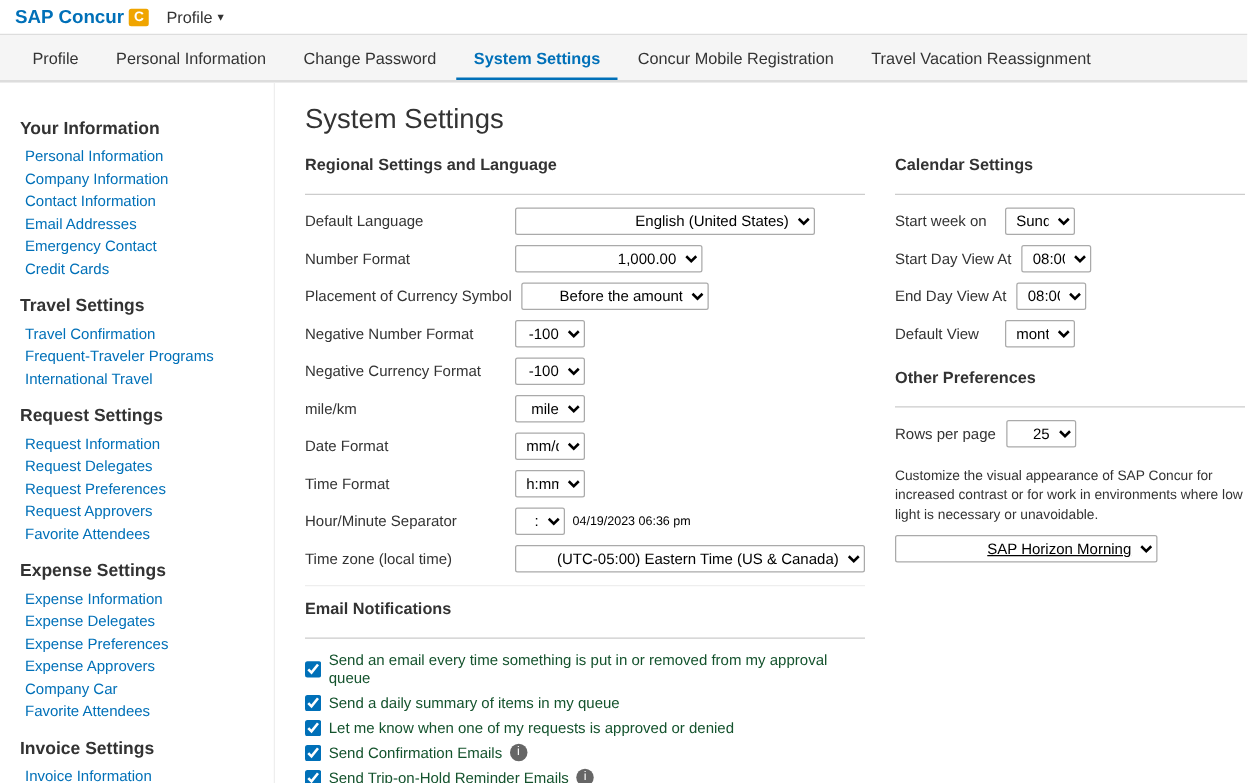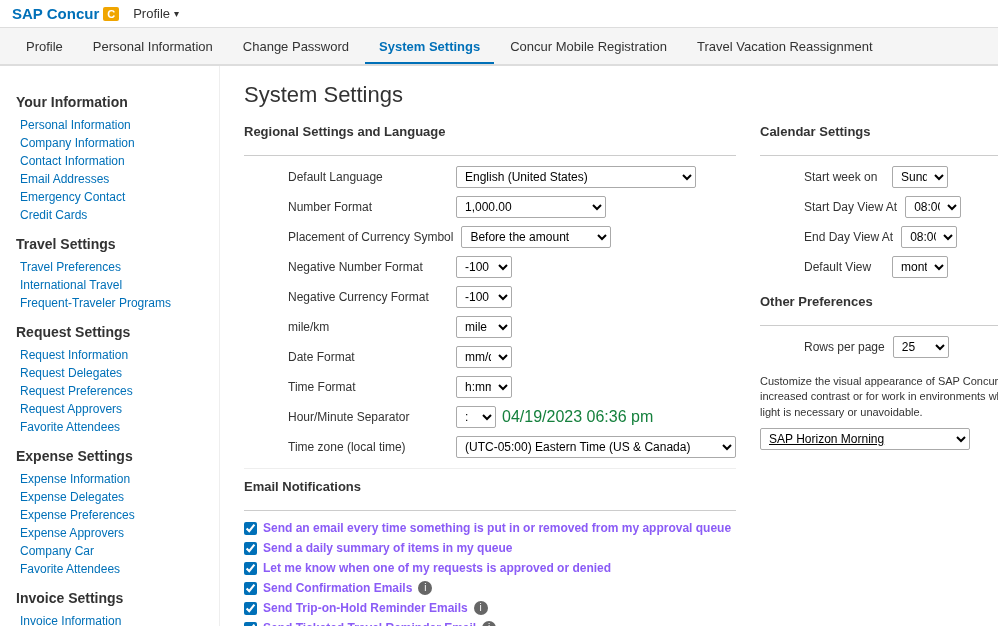--- a/index.html
+++ b/index.html
@@ -119,63 +119,62 @@
       margin-bottom: 10px;
       border-bottom: 1px solid #ccc;
       padding-bottom: 16px;
     }
 
     .form-row {
       display: flex;
       align-items: center;
       margin-bottom: 8px;
       gap: 8px;
-      margin-left: 44px;
     }
     .form-label {
       font-size: 12px;
       color: #333;
       min-width: 160px;
       flex-shrink: 0;
     }
     .form-label-sm {
       font-size: 12px;
       color: #333;
       min-width: 80px;
       flex-shrink: 0;
     }
     select {
       font-size: 12px;
       padding: 2px 4px;
       border: 1px solid #aaa;
       border-radius: 2px;
       background: #fff;
       height: 22px;
+      text-align: right;
     }
     select.sm { width: 56px; }
     select.md { width: 150px; }
     select.lg { width: 240px; }
 
     
     .checkbox-row {
       display: flex;
       align-items: center;
       margin-bottom: 6px;
       gap: 6px;
     }
     .checkbox-row input[type=checkbox] {
       width: 13px;
       height: 13px;
       accent-color: #0070b8;
       flex-shrink: 0;
     }
     .checkbox-label {
       font-size: 12px;
-      color: #8b5cf6;
-      font-weight: bold;
+      color: #14532d;
     }
     .info-icon {
       display: inline-block;
       width: 14px;
       height: 14px;
       background: #666;
       color: #fff;
       border-radius: 50%;
       font-size: 10px;
       text-align: center;
@@ -246,23 +245,23 @@
   <div class="sidebar">
     <div class="sidebar-section-title">Your Information</div>
     <a class="sidebar-link">Personal Information</a>
     <a class="sidebar-link">Company Information</a>
     <a class="sidebar-link">Contact Information</a>
     <a class="sidebar-link">Email Addresses</a>
     <a class="sidebar-link">Emergency Contact</a>
     <a class="sidebar-link">Credit Cards</a>
 
     <div class="sidebar-section-title">Travel Settings</div>
-    <a class="sidebar-link">Travel Preferences</a>
+    <a class="sidebar-link">Travel Confirmation</a>
+    <a class="sidebar-link">Frequent-Traveler Programs</a>
     <a class="sidebar-link">International Travel</a>
-    <a class="sidebar-link">Frequent-Traveler Programs</a>
 
     <div class="sidebar-section-title">Request Settings</div>
     <a class="sidebar-link">Request Information</a>
     <a class="sidebar-link">Request Delegates</a>
     <a class="sidebar-link">Request Preferences</a>
     <a class="sidebar-link">Request Approvers</a>
     <a class="sidebar-link">Favorite Attendees</a>
 
     <div class="sidebar-section-title">Expense Settings</div>
     <a class="sidebar-link">Expense Information</a>
@@ -333,21 +332,21 @@
           <select class="sm">
             <option>h:mm AM/PM</option>
           </select>
         </div>
         <div class="form-row">
           <span class="form-label">Hour/Minute Separator</span>
           <div class="time-row">
             <select class="sm" style="width:40px">
               <option>:</option>
             </select>
-            <span style="font-size:16px; color:#15803d;text-align:center;">04/19/2023 06:36 pm</span>
+            <span style="font-size:10px; color:#000000;text-align:center;">04/19/2023 06:36 pm</span>
           </div>
         </div>
         <div class="form-row">
           <span class="form-label">Time zone (local time)</span>
           <select style="width:280px">
             <option>(UTC-05:00) Eastern Time (US &amp; Canada)</option>
           </select>
         </div>
 
         <div class="divider"></div>

